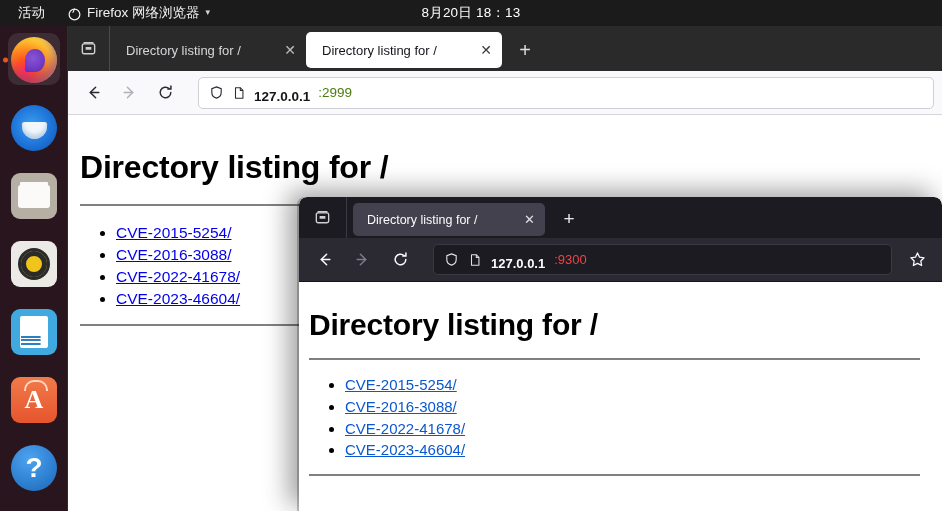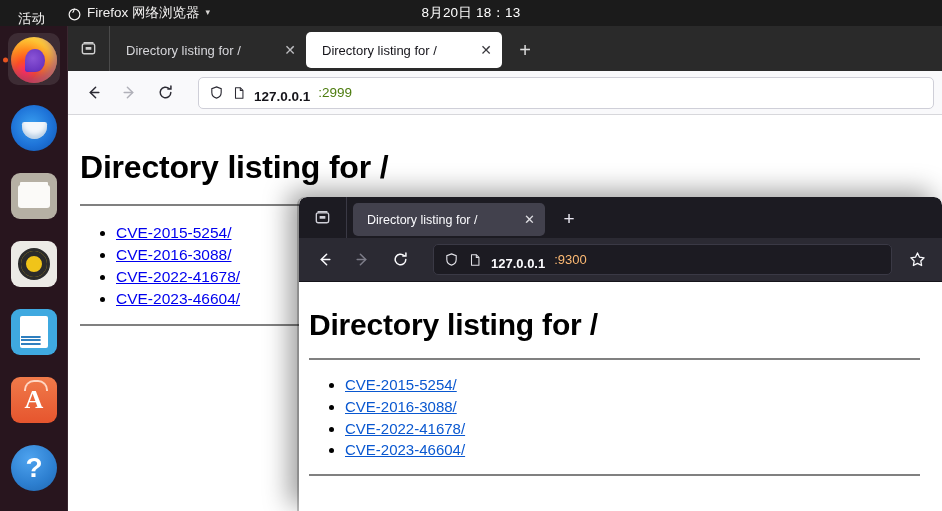--- a/index.html
+++ b/index.html
@@ -19,21 +19,21 @@
   
   #topbar {
     position: absolute; left: 0; top: 0;
     width: 942px; height: 26px;
     background: #1b1b1b;
     color: #ffffff;
     font-size: 13.5px;
     z-index: 100;
   }
   #activities {
-    position: absolute; left: 12px; top: 6px;
+    position: absolute; left: 12px; top: 0;
     height: 26px; line-height: 26px;
     padding: 0 6px;
     font-size: 13.5px;
     color: #f2f1f0;
   }
   #appmenu {
     position: absolute; left: 68px; top: 0;
     height: 26px; line-height: 26px;
     display: flex; align-items: center; gap: 6px;
     color: #f2f1f0; font-size: 13.5px;
@@ -287,21 +287,21 @@
   }
   .fr-urlbar {
     flex: 1; height: 31px; margin-left: 12px; margin-right: 4px;
     background: #1c1b22; border: 1px solid #3a3945;
     border-radius: 5px;
     display: flex; align-items: center; gap: 9px;
     padding: 0 10px;
     font-size: 13px;
   }
   .fr-urlbar .url-host { color: #fbfbfe; font-weight: 600; }
-  .fr-urlbar .url-rest { color: #fdba74; }
+  .fr-urlbar .url-rest { color: #ef4444; }
   .fr-content {
     background: #ffffff; height: 229px;
     padding: 20px 22px 0 10px;
   }
   .fr-content .page-h1 { font-size: 30px; margin: 6px 0 16px 0; }
   .fr-content .page-list { margin: 14px 0 13px 36px; }
   .fr-content .page-list li { font-size: 15px; line-height: 1.45; }
   .fr-content .page-list a { color: #0a58d0; }
 
   .icon-svg { display: block; }

